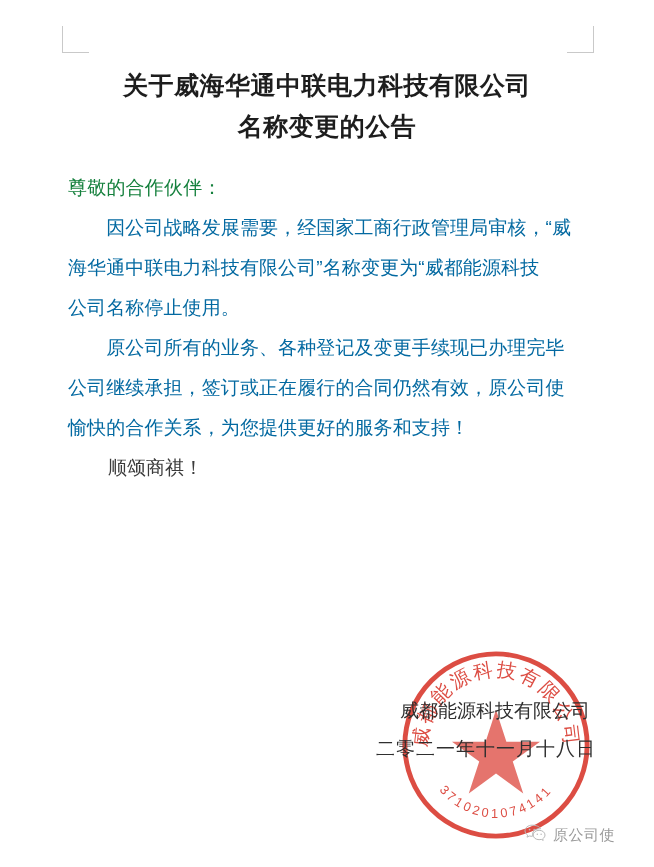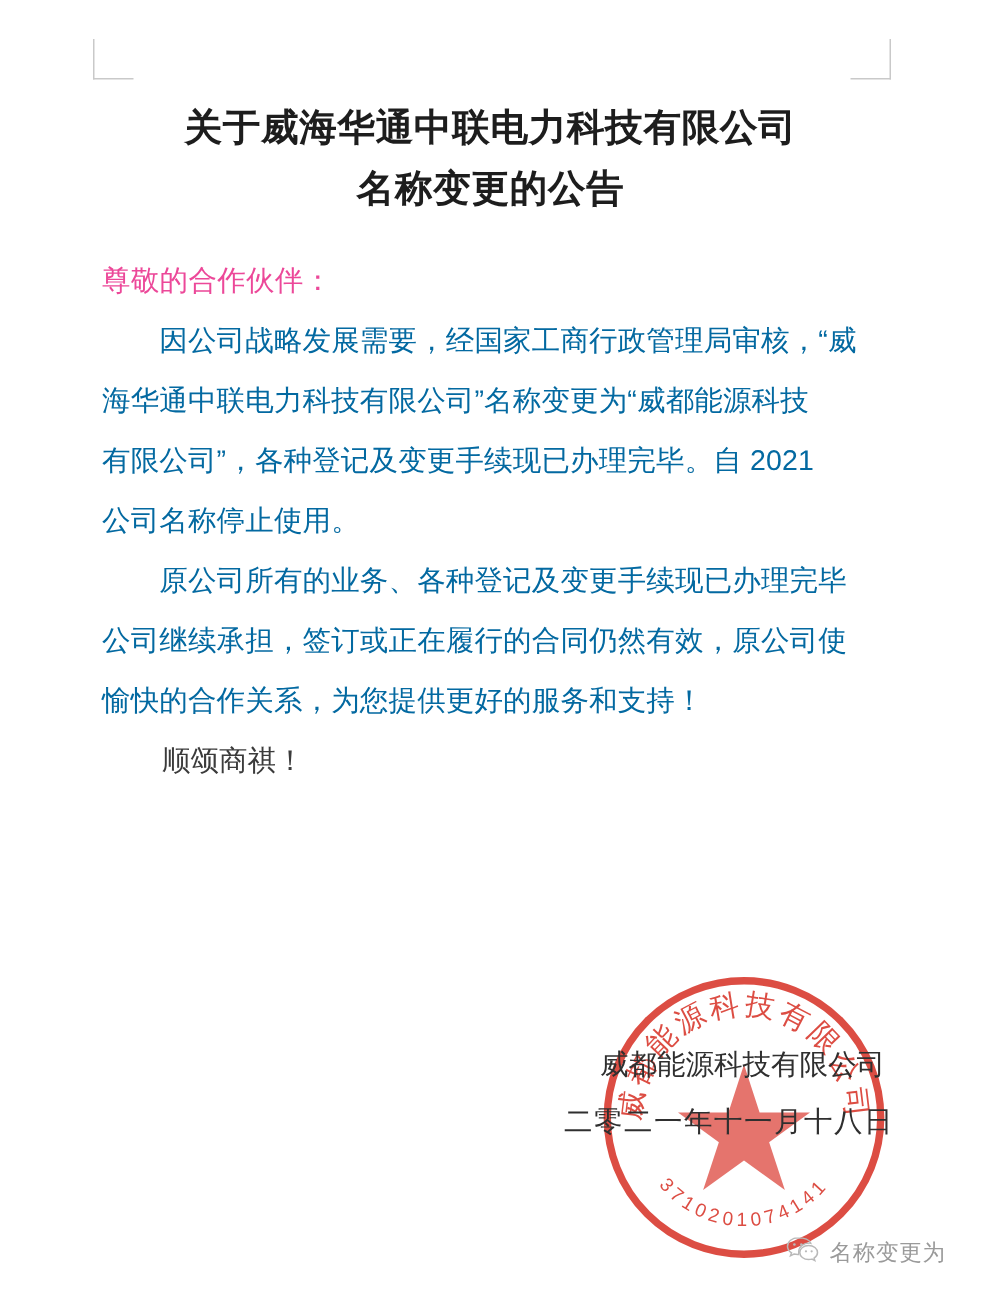--- a/index.html
+++ b/index.html
@@ -46,21 +46,21 @@
   .doc-body {
     position: absolute;
     left: 68px;
     top: 168px;
     width: 520px;
   }
   .salutation {
     font-size: 19px;
     line-height: 40px;
     letter-spacing: 0.2px;
-    color: #ec4899;
+    color: #15803d;
   }
   .para {
     font-size: 19px;
     line-height: 40px;
     letter-spacing: 0.1px;
     color: #0369a1;
     text-align: justify;
     text-justify: inter-character;
     margin: 0;
   }
@@ -139,21 +139,20 @@
   <span class="tline">名称变更的公告</span>
 </h1>
 
 <div class="doc-body">
 
   <div class="salutation">尊敬的合作伙伴：</div>
 
   <p class="para">
     <span class="pline">　　因公司战略发展需要，经国家工商行政管理局审核，“威</span>
     <span class="pline">海华通中联电力科技有限公司”名称变更为“威都能源科技</span>
-    <span class="pline">有限公司”，各种登记及变更手续现已办理完毕。自 2021</span>
     <span class="pline">公司名称停止使用。</span>
   </p>
 
   <p class="para">
     <span class="pline">　　原公司所有的业务、各种登记及变更手续现已办理完毕</span>
     <span class="pline">公司继续承担，签订或正在履行的合同仍然有效，原公司使</span>
   </p>
 
   <p class="para">
     <span class="pline">愉快的合作关系，为您提供更好的服务和支持！</span>
@@ -188,14 +187,14 @@
   <span class="wx-icon">
     <svg width="22" height="18" viewBox="0 0 22 18" xmlns="http://www.w3.org/2000/svg">
       <path d="M8 1.2C4.1 1.2 1 3.7 1 6.8c0 1.8 1.1 3.4 2.7 4.4l-.7 2 2.3-1.2c.8.2 1.7.3 2.6.3h.5C8.6 11.7 8.5 11 8.5 10.4 8.5 7.2 11.7 4.7 15.6 4.7c.3 0 .6 0 .9.1C15.8 2.6 12.2 1.2 8 1.2z" fill="none" stroke="#b9b9b9" stroke-width="1"></path>
       <circle cx="5.6" cy="5.6" r="0.85" fill="#b9b9b9"></circle>
       <circle cx="10.2" cy="5.6" r="0.85" fill="#b9b9b9"></circle>
       <path d="M21 11c0-2.6-2.6-4.7-5.9-4.7S9.2 8.4 9.2 11c0 2.6 2.6 4.7 5.9 4.7.8 0 1.5-.1 2.2-.3l1.9 1-.5-1.6C20 14 21 12.6 21 11z" fill="none" stroke="#b9b9b9" stroke-width="1"></path>
       <circle cx="13.3" cy="10.2" r="0.75" fill="#b9b9b9"></circle>
       <circle cx="17.1" cy="10.2" r="0.75" fill="#b9b9b9"></circle>
     </svg>
   </span>
-  <span class="wx-label">名称变更为</span>
+  <span class="wx-label">原公司使</span>
 </div>
 
 </body></html>

